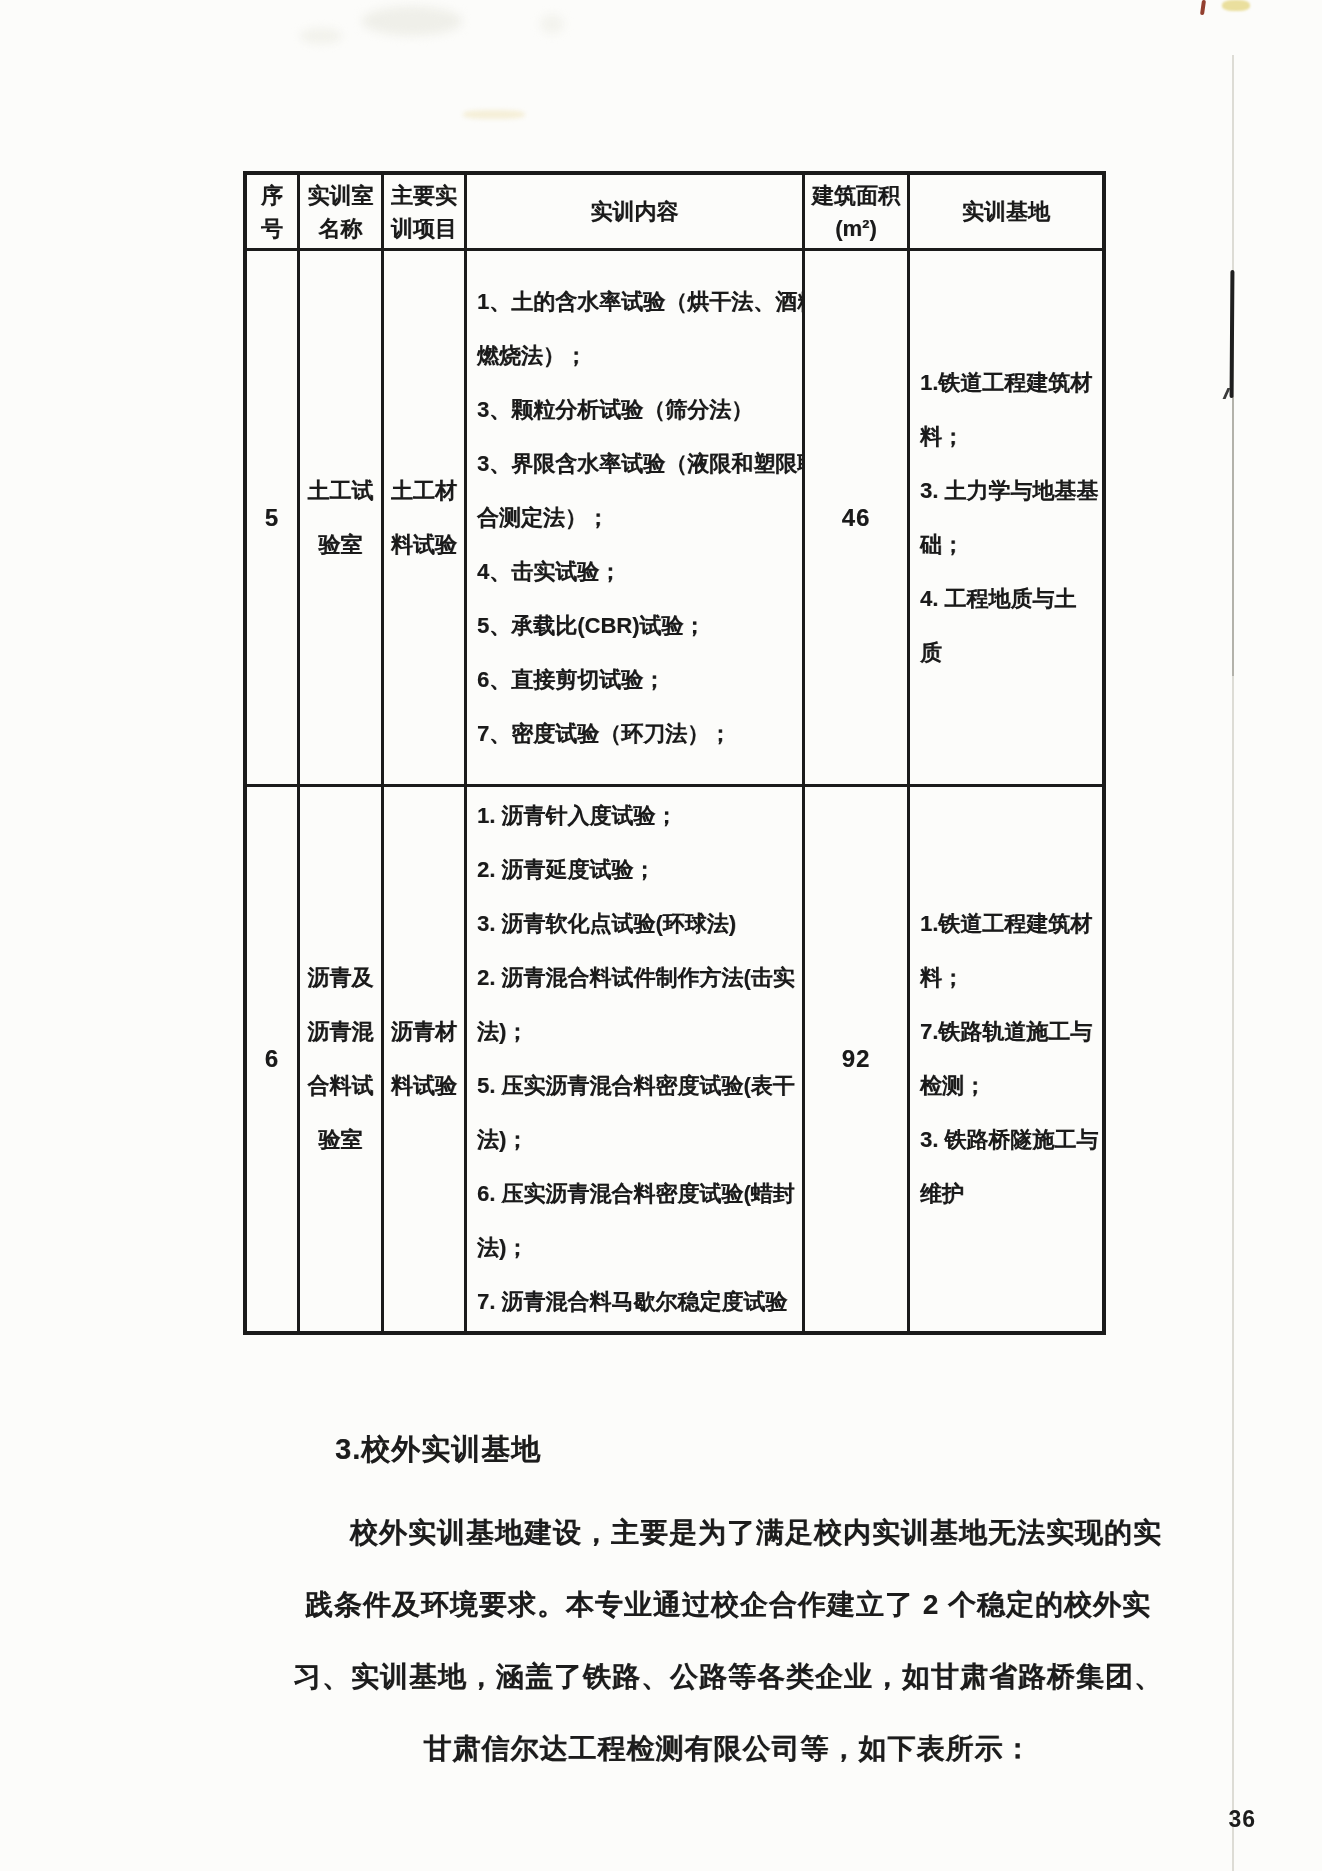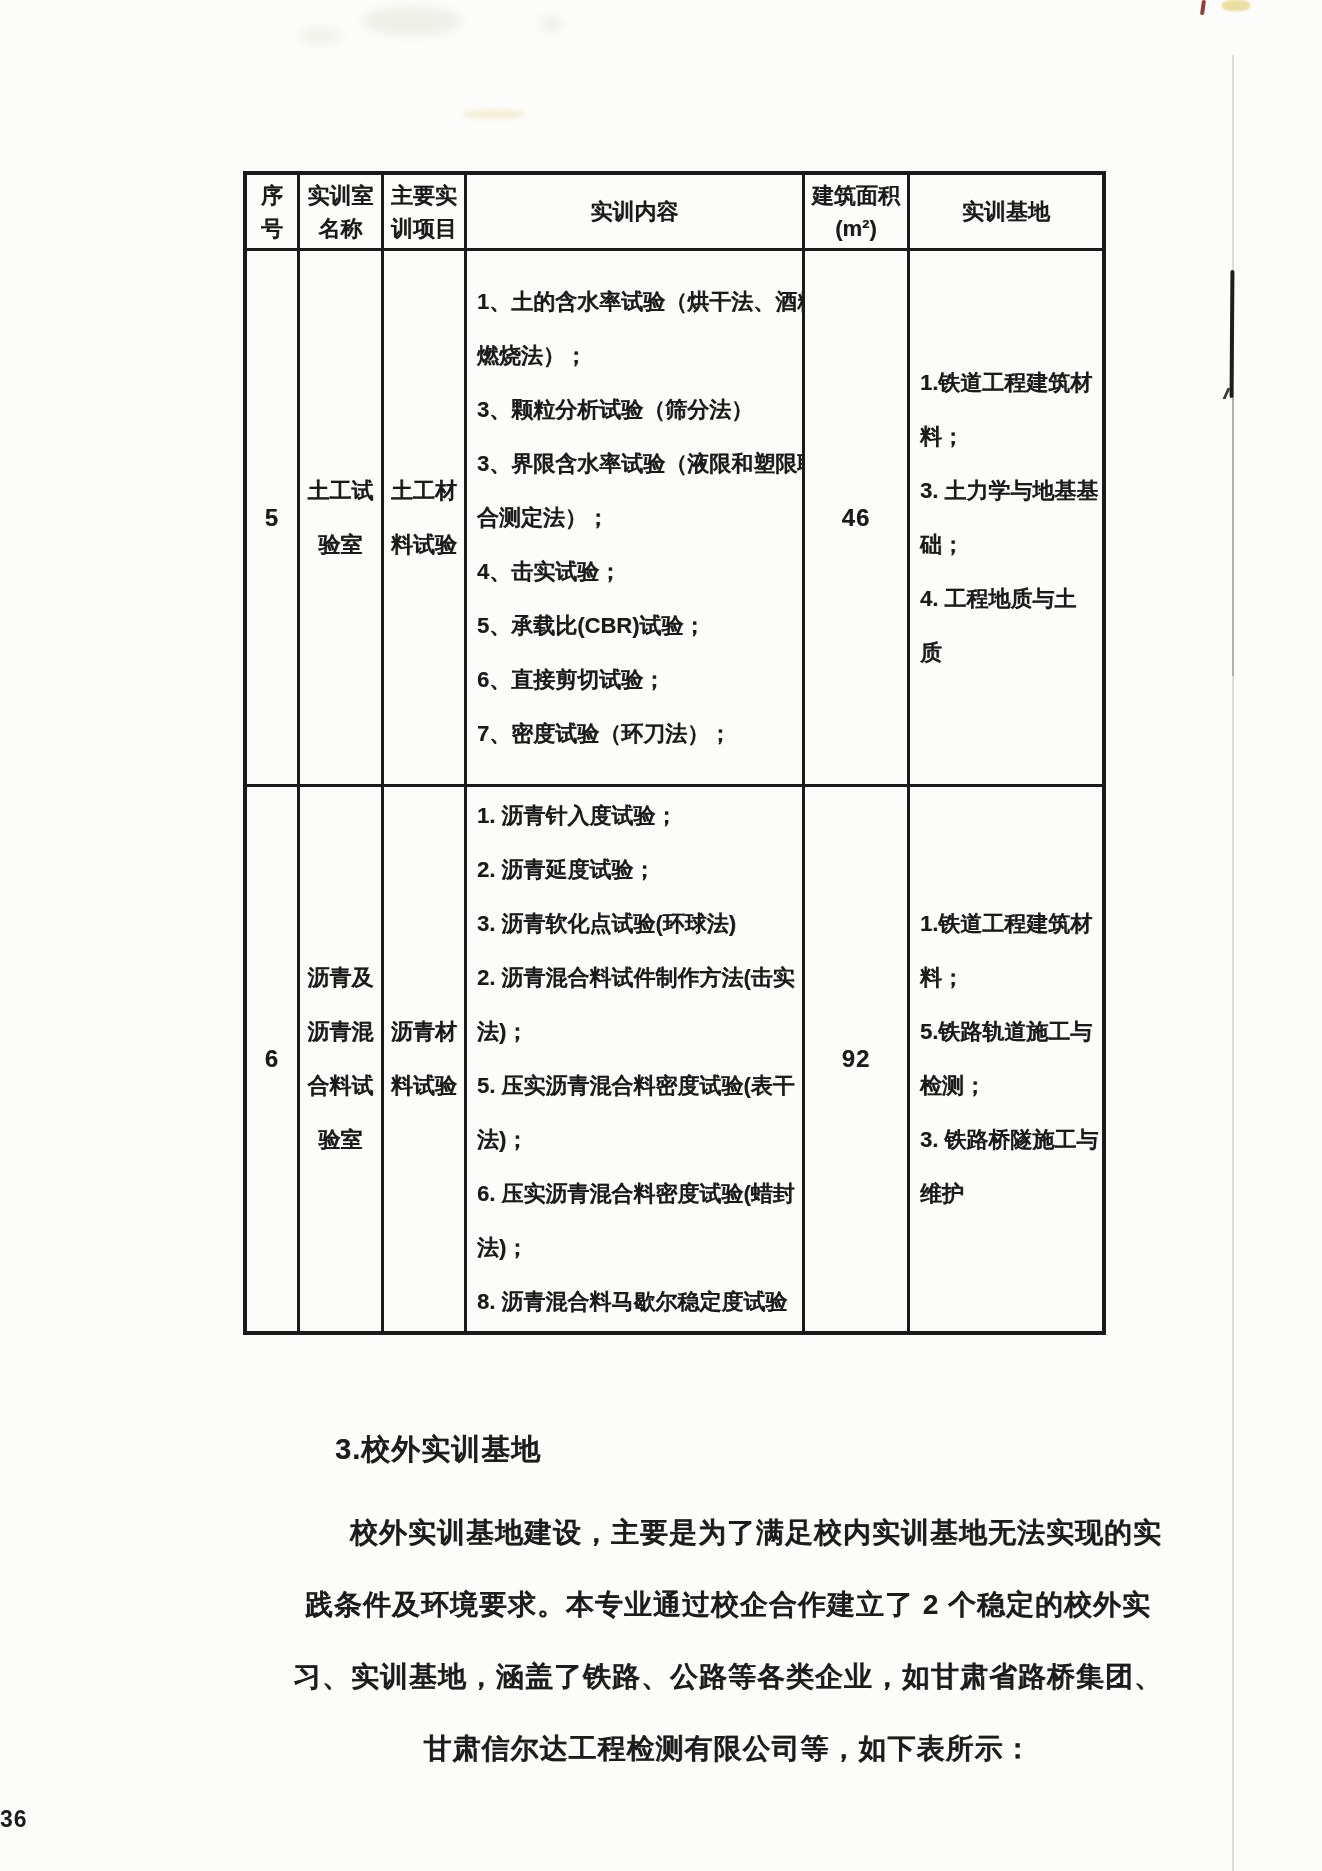--- a/index.html
+++ b/index.html
@@ -37,21 +37,21 @@
     margin-left:57px; font-size:29px; font-weight:600; line-height:40px;
     letter-spacing:1px; text-shadow:0.4px 0 0 rgba(0,0,0,.45);
   }
   .para{margin-top:28px;text-align:center;}
   .para-line{
     height:72px; line-height:72px; font-size:28px; font-weight:600;
     letter-spacing:1px; white-space:nowrap; text-shadow:0.4px 0 0 rgba(0,0,0,.45);
   }
   .para-line.indent{padding-left:56px;}
   .page-number{
-    position:absolute; top:1806px; left:0; width:1256px; text-align:left;
+    position:absolute; top:1806px; left:0; width:1256px; text-align:right;
     font-size:23px; font-weight:600; letter-spacing:1px;
   }
   
   .artifact{position:absolute;}
   .edge-line-faint{left:1232px; top:55px; width:2px; height:1816px; background:#dddcd5;}
   .edge-line-mid{left:1232px; top:396px; width:2px; height:280px; background:#b3b2aa;}
   .edge-line-dark{left:1230px; top:270px; width:4px; height:128px; background:#1f1f1f; border-radius:2px; transform:rotate(0.4deg);}
   .edge-hook{left:1225px; top:388px; width:7px; height:11px; border-left:3px solid #3a3a3a; transform:skewX(-24deg);}
   .mark-red{left:1201px; top:0; width:4px; height:15px; background:#93402f; transform:rotate(8deg); border-radius:2px;}
   .mark-yellow{left:1222px; top:0; width:28px; height:11px; background:#eadf9e; border-radius:40%; filter:blur(1px);}
@@ -149,27 +149,27 @@
     <div class="cell c-r left">
         <div class="tline">1. 沥青针入度试验；</div>
         <div class="tline">2. 沥青延度试验；</div>
         <div class="tline">3. 沥青软化点试验(环球法)</div>
         <div class="tline">2. 沥青混合料试件制作方法(击实</div>
         <div class="tline">法)；</div>
         <div class="tline">5. 压实沥青混合料密度试验(表干</div>
         <div class="tline">法)；</div>
         <div class="tline">6. 压实沥青混合料密度试验(蜡封</div>
         <div class="tline">法)；</div>
-        <div class="tline">8. 沥青混合料马歇尔稳定度试验</div>
+        <div class="tline">7. 沥青混合料马歇尔稳定度试验</div>
       </div>
     <div class="cell c-r num">92</div>
     <div class="cell left">
         <div class="tline">1.铁道工程建筑材</div>
         <div class="tline">料；</div>
-        <div class="tline">5.铁路轨道施工与</div>
+        <div class="tline">7.铁路轨道施工与</div>
         <div class="tline">检测；</div>
         <div class="tline">3. 铁路桥隧施工与</div>
         <div class="tline">维护</div>
       </div>
 
   </div>
 
   <div class="section">
     <div class="sec-heading">3.校外实训基地</div>
     <div class="para">

